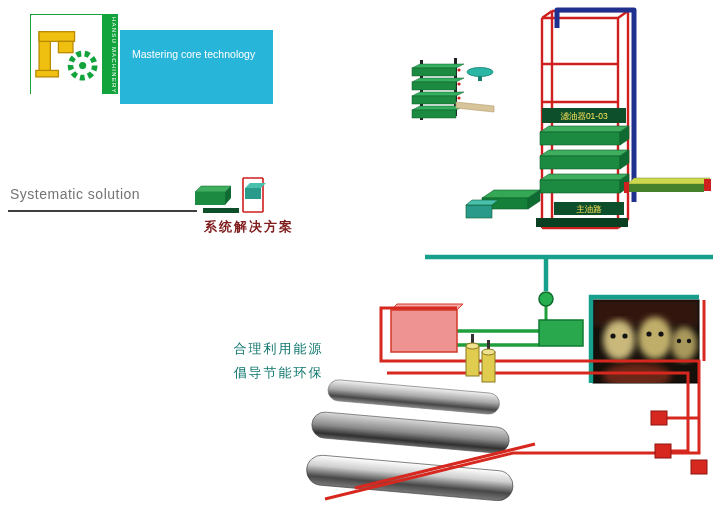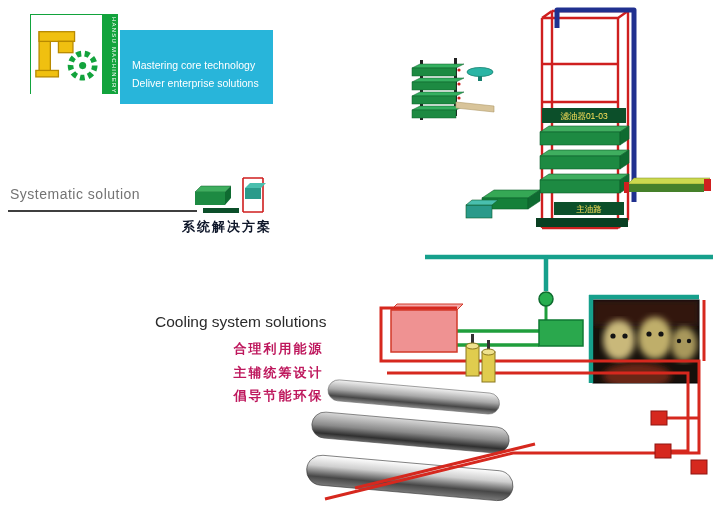--- a/index.html
+++ b/index.html
@@ -9,33 +9,33 @@
   .abs{position:absolute}
 
   
   .logo{left:30px;top:14px;width:88px;height:64px;display:flex;flex-direction:column}
   .logo-top{flex:1;display:flex;background:#fff;border:1px solid #12a33c;border-bottom:none}
   .logo-icon{width:56px;height:100%;flex:1}
   .logo-vert{width:15px;background:#12a33c;color:#fff;writing-mode:vertical-rl;font-size:6px;letter-spacing:1.2px;text-align:center;padding-top:2px;overflow:hidden}
   .logo-band{height:19px;background:#12a33c;color:#f5da00;font-weight:bold;font-size:12.5px;text-align:center;letter-spacing:2px;line-height:19px;white-space:nowrap;overflow:hidden}
 
   
-  .banner{left:120px;top:30px;width:153px;height:74px;background:#28b5da;color:#fff;font-size:10.5px;line-height:18px;padding:26px 0 0 12px}
+  .banner{left:120px;top:30px;width:153px;height:74px;background:#28b5da;color:#fff;font-size:10.5px;line-height:18px;padding:15px 0 0 12px}
   .banner span{display:block}
 
   
   .sys-title{left:10px;top:186px;font-size:14px;color:#737373;letter-spacing:.5px}
   .sys-rule{left:8px;top:210px;width:189px;height:2px;background:#3f3f3f}
   .sys-thumb{left:183px;top:172px;width:95px;height:48px}
-  .sys-cn{left:182px;top:218px;color:#0f172a;font-weight:700;font-size:13px;letter-spacing:2px;white-space:nowrap}
+  .sys-cn{left:204px;top:218px;color:#7f1d1d;font-weight:700;font-size:13px;letter-spacing:2px;white-space:nowrap}
 
   
   .main-cn{left:153px;top:289px;font-size:21px;font-weight:700;color:#151515;letter-spacing:1px;white-space:nowrap}
   .main-en{left:155px;top:313px;font-size:15.5px;color:#2b2b2b;white-space:nowrap}
-  .bullets{left:196px;top:337px;width:165px;text-align:center;color:#be185d;font-weight:700;font-size:13px;line-height:23.5px;letter-spacing:2px}
+  .bullets{left:196px;top:337px;width:165px;text-align:center;color:#0f766e;font-weight:400;font-size:13px;line-height:23.5px;letter-spacing:2px}
   .bullets div{white-space:nowrap}
 
   
   .small-rack{left:398px;top:56px;width:108px;height:78px}
   .large-rack{left:462px;top:2px;width:252px;height:238px}
   .piping{left:303px;top:248px;width:412px;height:258px}
 </style>
 </head>
 <body>
 
@@ -53,42 +53,39 @@
         <circle cx="32" cy="27" r="7.5" fill="none" stroke="#12a33c" stroke-width="3.5" stroke-dasharray="3 2.2"></circle>
         <circle cx="32" cy="27" r="2.2" fill="#12a33c"></circle>
       </svg>
       <div class="logo-vert"><span>HANSU</span> <span>MACHINERY</span></div>
     </div>
     <div class="logo-band">漢塑機械</div>
   </div>
 
   <div class="abs banner">
     <span>Mastering core technology</span>
-    <span>Deliver enterprise solutions</span>
   </div>
 
   <div class="abs sys-title">Systematic solution</div>
   <div class="abs sys-rule"></div>
   <svg class="abs sys-thumb" viewBox="0 0 95 48">
     <g stroke="#cf1f1f" stroke-width="1.6" fill="none">
       <path d="M60,6 V40 M80,6 V40 M60,6 H80 M60,40 H80"></path>
     </g>
     <polygon points="12,20 42,20 48,14 18,14" fill="#3fae5f" stroke="#0d5f2b" stroke-width="0.5"></polygon>
     <rect x="12" y="20" width="30" height="13" fill="#1d8a42"></rect>
     <polygon points="42,20 48,14 48,26 42,33" fill="#0f6b31"></polygon>
     <rect x="62" y="16" width="16" height="11" fill="#2a9a8a"></rect>
     <polygon points="62,16 78,16 83,11 67,11" fill="#49bfae"></polygon>
     <rect x="20" y="36" width="36" height="5" fill="#0c4f2a"></rect>
   </svg>
   <div class="abs sys-cn">系统解决方案</div>
 
-  <div class="abs main-en">Cooling system solutions</div>
   <div class="abs bullets">
     <div>合理利用能源</div>
-    <div>主辅统筹设计</div>
     <div>倡导节能环保</div>
   </div>
 
   <svg class="abs small-rack" viewBox="0 0 108 78">
     <rect x="22" y="4" width="3" height="60" fill="#222222"></rect>
     <rect x="56" y="2" width="3" height="58" fill="#222222"></rect>
     <g stroke="#0d5f2b" stroke-width="0.5">
       <polygon points="14,12 58,12 66,8 22,8" fill="#35b060"></polygon>
         <rect x="14" y="12" width="44" height="8" fill="#1d8a42"></rect>
       <polygon points="14,26 58,26 66,22 22,22" fill="#35b060"></polygon>

